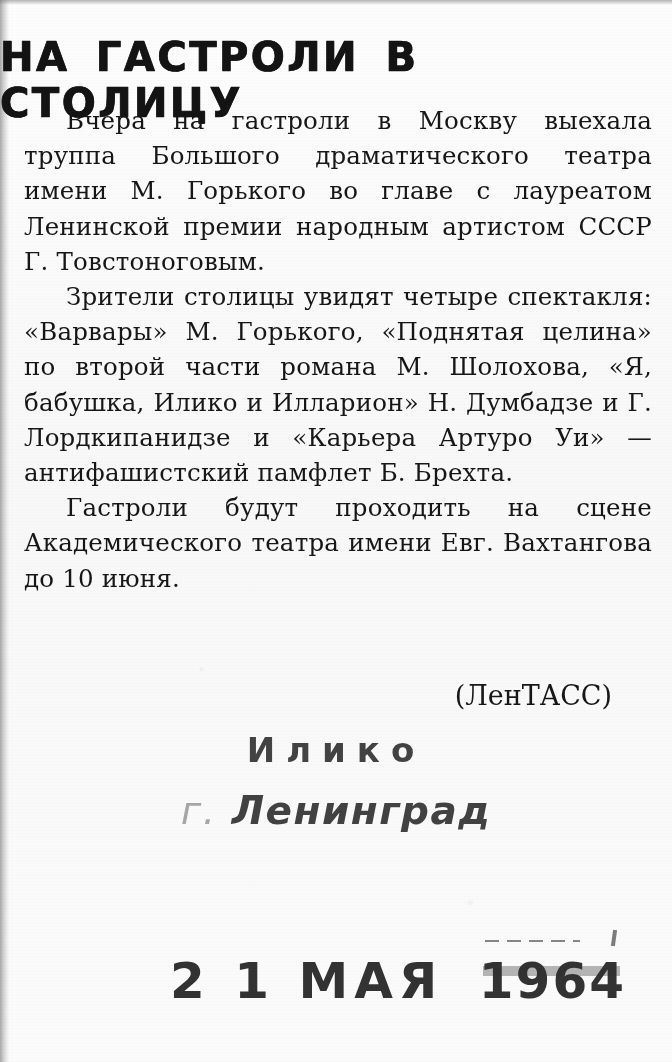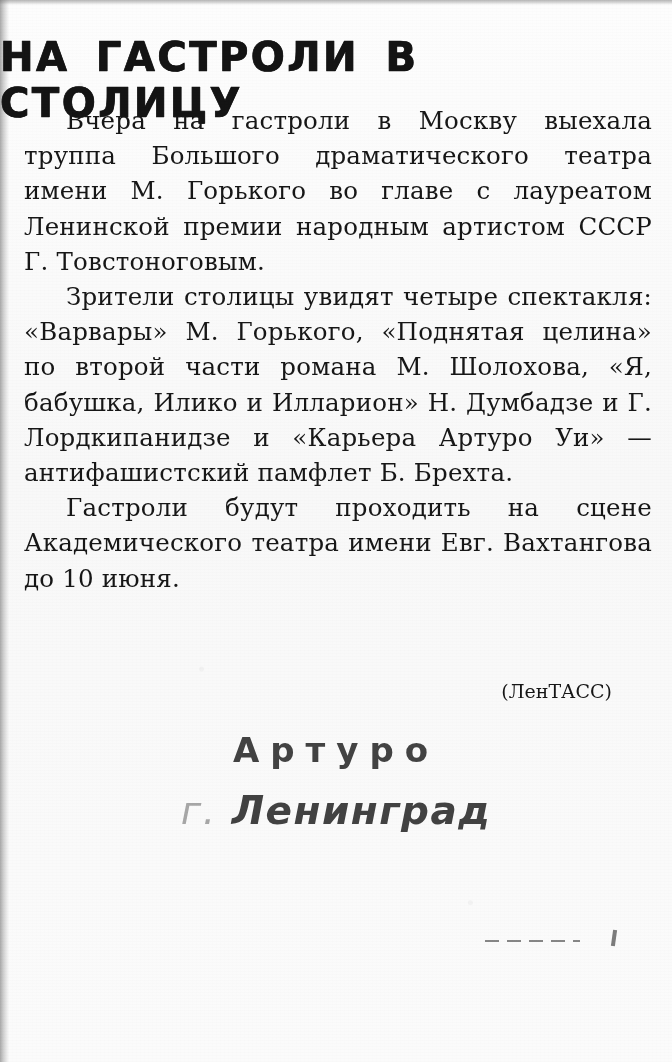--- a/index.html
+++ b/index.html
@@ -78,21 +78,21 @@
   }
   .body-text p:last-of-type {
     margin-bottom: 7px;
   }
 
   .source-line {
     position: absolute;
     top: 680px;
     right: 60px;
     font-family: "DejaVu Serif", serif;
-    font-size: 19px;
+    font-size: 27px;
     color: #171717;
   }
 
   .masthead {
     position: absolute;
     top: 730px;
     left: 0;
     right: 0;
     text-align: center;
     font-family: "DejaVu Sans", sans-serif;
@@ -188,25 +188,30 @@
   <div class="headline">НА ГАСТРОЛИ В СТОЛИЦУ</div>
 
   <div class="body-text">
     <p>Вчера на гастроли в Москву выехала труппа Большого драматического театра имени М. Горького во главе с лауреатом Ленинской премии народным артистом СССР Г. Товстоноговым.</p>
     <p>Зрители столицы увидят четыре спектакля: «Варвары» М. Горького, «Поднятая целина» по второй части романа М. Шолохова, «Я, бабушка, Илико и Илларион» Н. Думбадзе и Г. Лордкипанидзе и «Карьера Артуро Уи» — антифашистский памфлет Б. Брехта.</p>
     <p>Гастроли будут проходить на сцене Академического театра имени Евг. Вахтангова до 10 июня.</p>
   </div>
 
   <div class="source-line">(ЛенТАСС)</div>
 
-  <div class="masthead">Артуро</div>
+  <div class="masthead">Илико</div>
 
   <div class="masthead-city">
     <span class="smudge">г.</span>
     <span>Ленинград</span>
   </div>
 
   <div class="mark-dash"></div>
   <div class="mark-tick"></div>
 
+  <div class="date-stamp">
+    <span>2 1</span>
+    <span>МАЯ</span>
+    <span class="year">1964</span>
+  </div>
 
   <div class="grain"></div>
 </div>
 
 </body></html>

